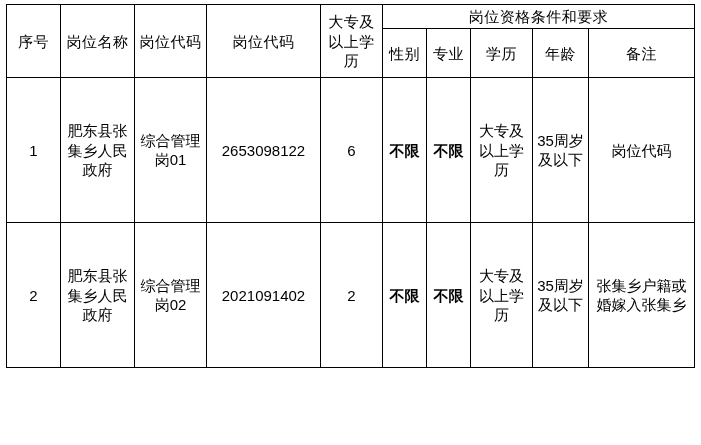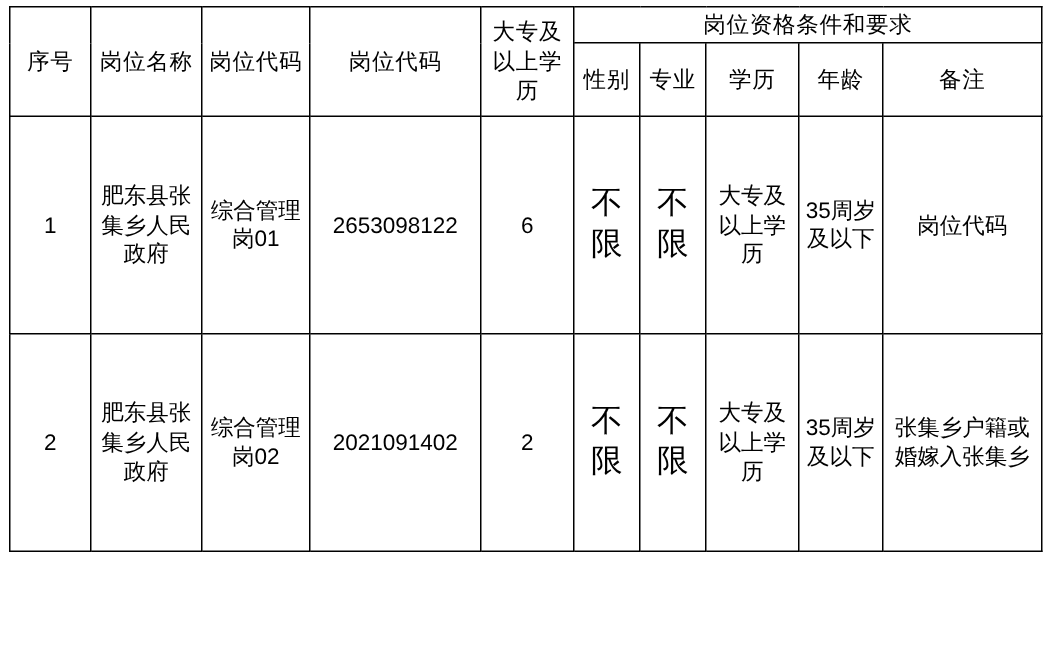--- a/index.html
+++ b/index.html
@@ -38,22 +38,23 @@
   }
   thead td {
     font-size: 15px;
     font-weight: bold;
     letter-spacing: 0.5px;
   }
   tbody td {
     font-size: 15px;
   }
   tbody td.narrow {
-    font-size: 21px;
+    font-size: 15px;
     letter-spacing: 0;
+    font-weight: bold;
   }
   .row-cell-tall {
     height: 140px;
   }
   .head-tall {
     height: 46px;
   }
   .head-short {
     height: 44px;
   }

